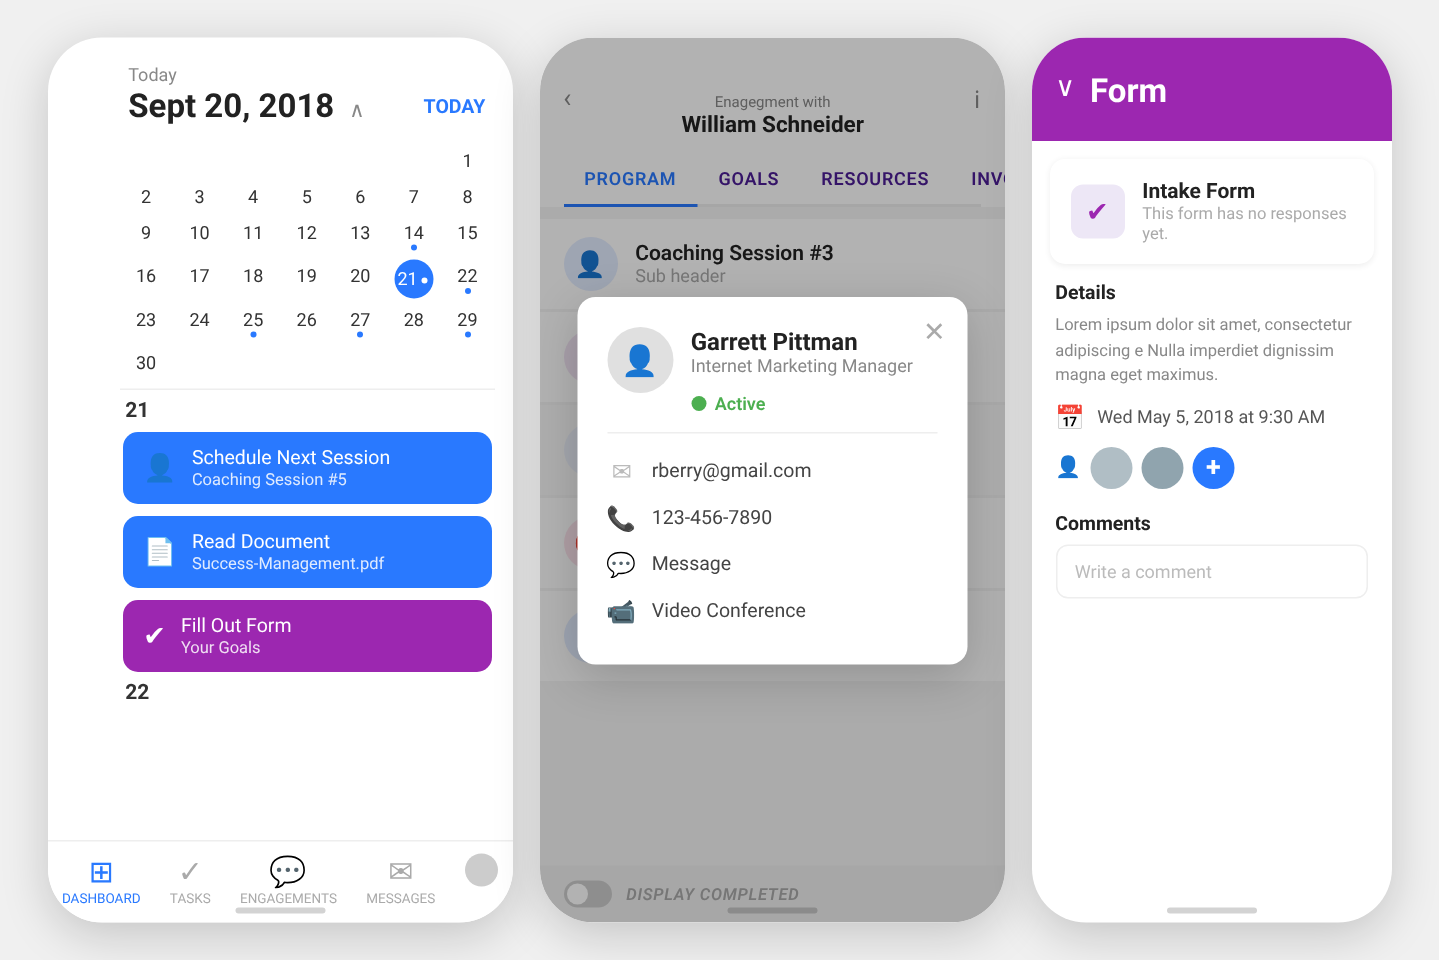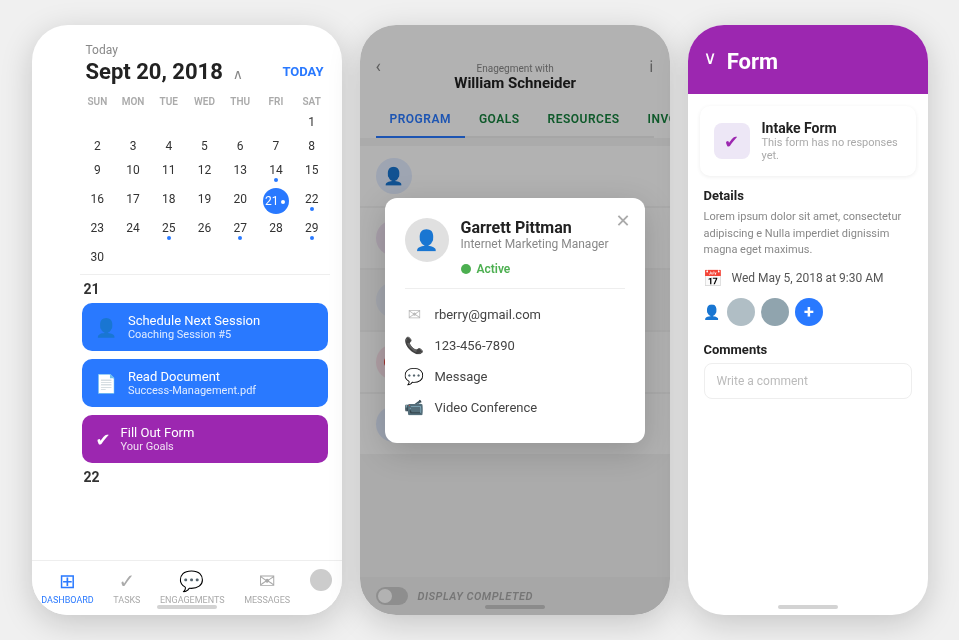--- a/index.html
+++ b/index.html
@@ -231,21 +231,21 @@
     .eng-info-icon { color: #888; font-size: 16px; }
 
     .eng-tabs {
       display: flex;
       border-bottom: 2px solid #eee;
     }
     .eng-tab {
       padding: 10px 14px;
       font-size: 12px;
       font-weight: 600;
-      color: #15803d;
+      color: #4c1d95;
       letter-spacing: 0.5px;
     }
     .eng-tab.active {
       color: #2979ff;
       border-bottom: 2px solid #2979ff;
       margin-bottom: -2px;
     }
 
     .eng-list {
       flex: 1;
@@ -456,29 +456,20 @@
       <div class="cal-date-row">
         <div>
           <span class="cal-date-title">Sept 20, 2018</span>
           <span class="cal-chevron">∧</span>
         </div>
         <div class="cal-today-btn">TODAY</div>
       </div>
     </div>
 
     <div class="cal-grid">
-      <div class="cal-day-headers">
-        <span class="cal-day-header">SUN</span>
-        <span class="cal-day-header">MON</span>
-        <span class="cal-day-header">TUE</span>
-        <span class="cal-day-header">WED</span>
-        <span class="cal-day-header">THU</span>
-        <span class="cal-day-header">FRI</span>
-        <span class="cal-day-header">SAT</span>
-      </div>
       <div class="cal-weeks">
 
         <div class="cal-week">
           <span class="cal-cell other-month"></span>
           <span class="cal-cell other-month"></span>
           <span class="cal-cell other-month"></span>
           <span class="cal-cell other-month"></span>
           <span class="cal-cell other-month"></span>
           <span class="cal-cell other-month"></span>
           <span class="cal-cell">1</span>
@@ -607,20 +598,24 @@
         <div class="eng-tab active">PROGRAM</div>
         <div class="eng-tab">GOALS</div>
         <div class="eng-tab">RESOURCES</div>
         <div class="eng-tab">INVOICE</div>
       </div>
     </div>
 
     <div class="eng-list">
       <div class="eng-item">
         <div class="eng-item-icon blue">👤</div>
+        <div class="eng-item-text">
+          <div class="eng-item-title">Coaching Session #3</div>
+          <div class="eng-item-sub">Sub header</div>
+        </div>
       </div>
       <div class="eng-item">
         <div class="eng-item-icon purple">📋</div>
         <div class="eng-item-text">
           <div class="eng-item-title">Intake Form</div>
           <div class="eng-item-sub"></div>
         </div>
       </div>
       <div class="eng-item" style="opacity:0.5;">
         <div class="eng-item-icon blue">👤</div>

